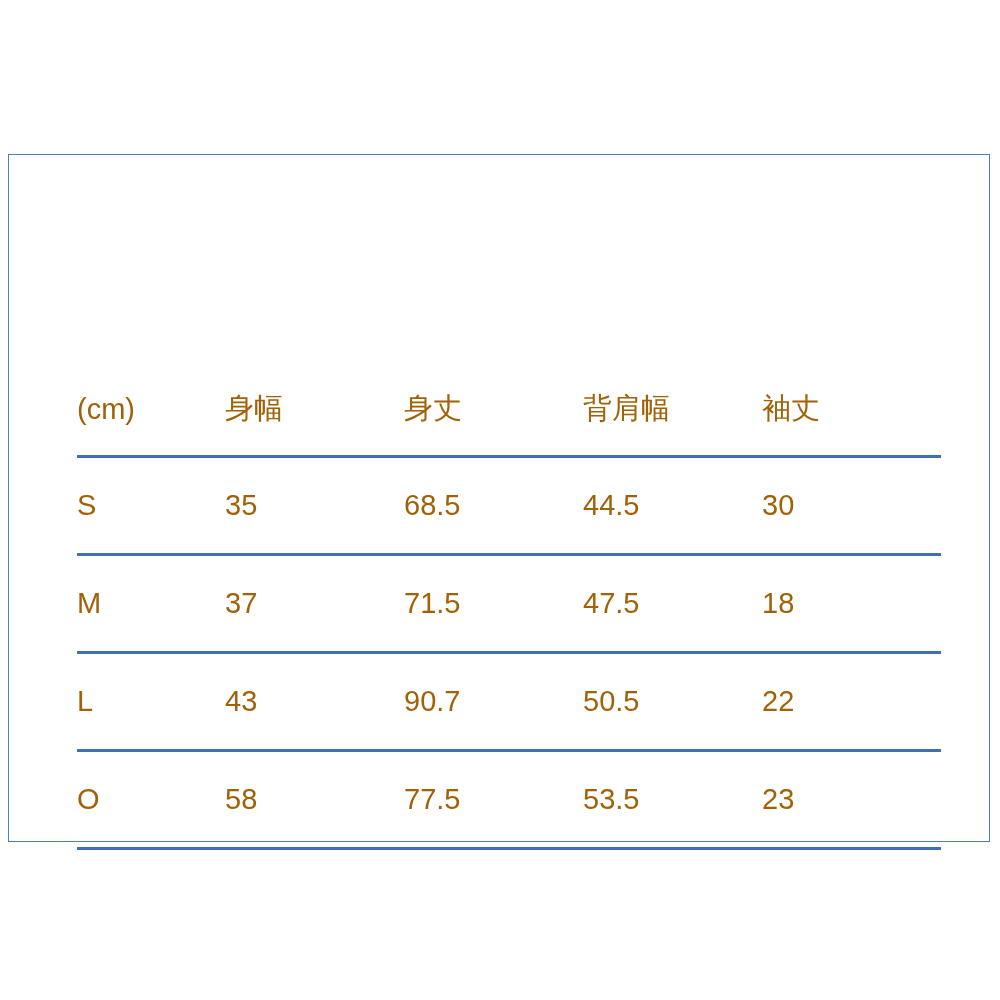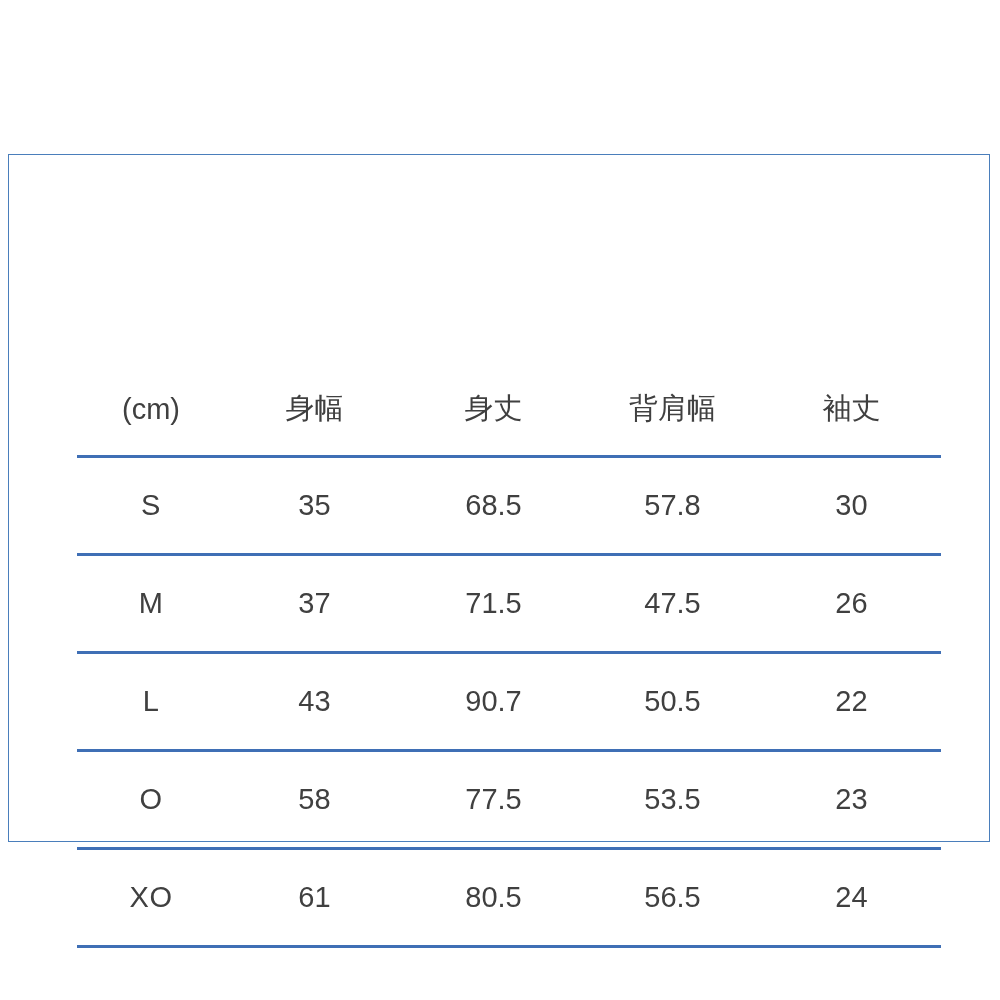--- a/index.html
+++ b/index.html
@@ -36,23 +36,23 @@
     left: 68px;
     top: 208px;
     width: 864px;
     border-collapse: collapse;
     table-layout: fixed;
   }
   #size-table col.c-size  { width: 148px; }
   #size-table col.c-data  { width: 179px; }
   #size-table th, #size-table td {
     font-size: 29px;
-    color: #404040;
+    color: #a16207;
     font-weight: normal;
-    text-align: center;
+    text-align: left;
     vertical-align: middle;
     padding: 0;
     border: 0;
   }
   
   #size-table thead th {
     height: 92px;
     border-bottom: 3px solid #3f6fb5;
   }
   
@@ -93,48 +93,41 @@
           <th class="hdr-jp">身丈</th>
           <th class="hdr-jp">背肩幅</th>
           <th class="hdr-jp">袖丈</th>
         </tr>
       </thead>
       <tbody>
         <tr>
           <td class="size-cell">S</td>
           <td>35</td>
           <td>68.5</td>
-          <td>57.8</td>
+          <td>44.5</td>
           <td>30</td>
         </tr>
         <tr>
           <td class="size-cell">M</td>
           <td>37</td>
           <td>71.5</td>
           <td>47.5</td>
-          <td>26</td>
+          <td>18</td>
         </tr>
         <tr>
           <td class="size-cell">L</td>
           <td>43</td>
           <td>90.7</td>
           <td>50.5</td>
           <td>22</td>
         </tr>
         <tr>
           <td class="size-cell">O</td>
           <td>58</td>
           <td>77.5</td>
           <td>53.5</td>
           <td>23</td>
         </tr>
-        <tr>
-          <td class="size-cell">XO</td>
-          <td>61</td>
-          <td>80.5</td>
-          <td>56.5</td>
-          <td>24</td>
-        </tr>
       </tbody>
     </table>
 
   </div>
 </div>
 
 </body></html>

